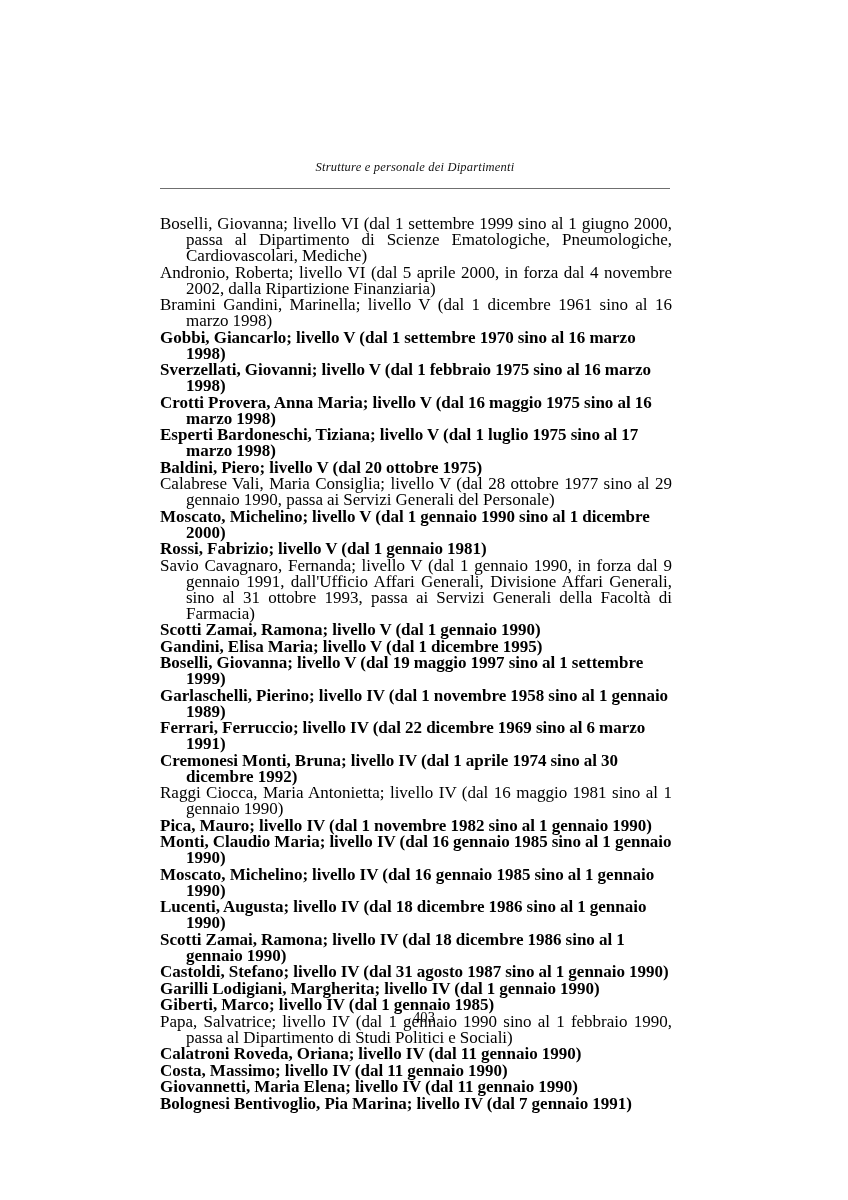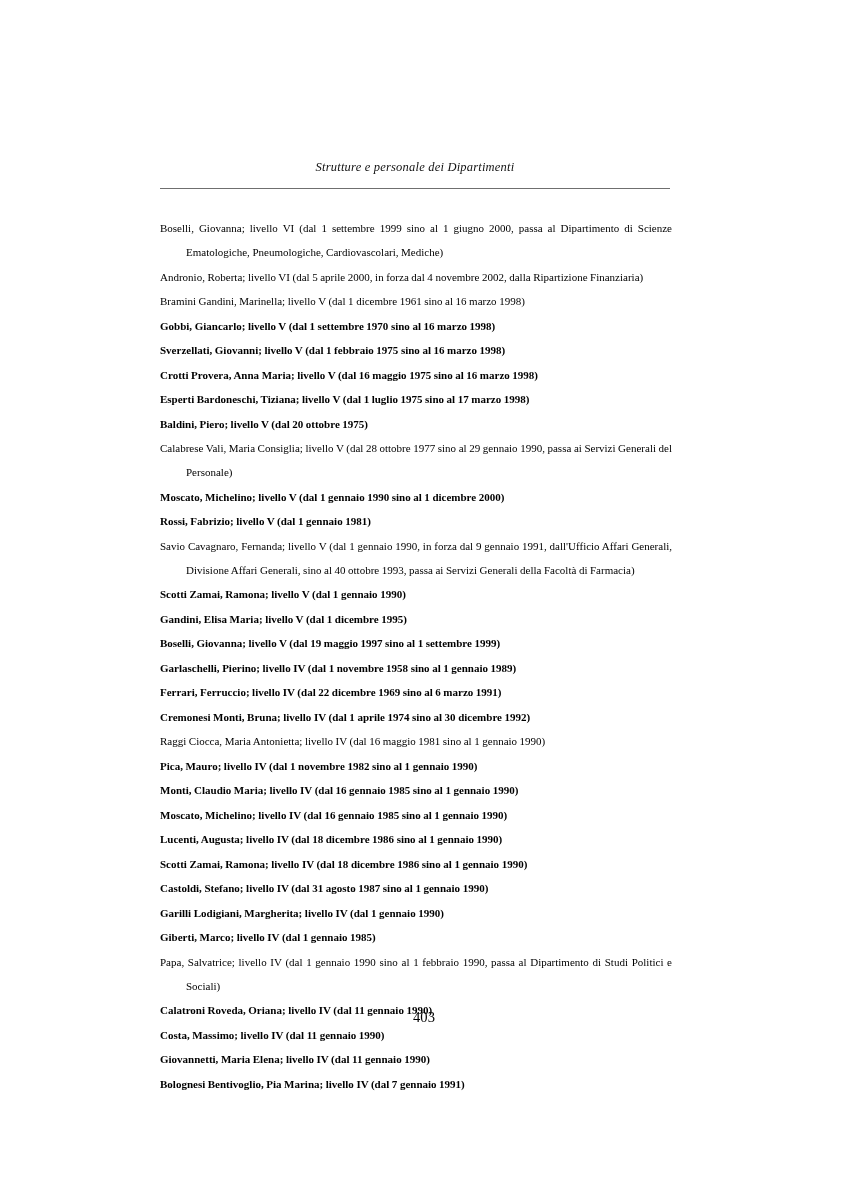--- a/index.html
+++ b/index.html
@@ -42,22 +42,22 @@
     height: 1px;
     background: #6f6f6f;
   }
   .body-block {
     position: absolute;
     left: 160px;
     top: 208px;
     width: 512px;
   }
   .entry {
-    font-size: 11px;
-    line-height: 24px;
+    font-size: 17px;
+    line-height: 16px;
     text-indent: 0;
     padding-left: 26px;
     text-indent: -26px;
     margin: 0 0 0.5px 0;
     text-align: justify;
     text-justify: inter-word;
     word-spacing: -0.2px;
   }
   .entry.nojust {
     text-align: left;
@@ -86,21 +86,21 @@
       <p class="entry">Andronio, Roberta; livello VI (dal 5 aprile 2000, in forza dal 4 novembre 2002, dalla Ripartizione Finanziaria)</p>
       <p class="entry">Bramini Gandini, Marinella; livello V (dal 1 dicembre 1961 sino al 16 marzo 1998)</p>
       <p class="entry nojust">Gobbi, Giancarlo; livello V (dal 1 settembre 1970 sino al 16 marzo 1998)</p>
       <p class="entry nojust">Sverzellati, Giovanni; livello V (dal 1 febbraio 1975 sino al 16 marzo 1998)</p>
       <p class="entry nojust">Crotti Provera, Anna Maria; livello V (dal 16 maggio 1975 sino al 16 marzo 1998)</p>
       <p class="entry nojust">Esperti Bardoneschi, Tiziana; livello V (dal 1 luglio 1975 sino al 17 marzo 1998)</p>
       <p class="entry nojust">Baldini, Piero; livello V (dal 20 ottobre 1975)</p>
       <p class="entry">Calabrese Vali, Maria Consiglia; livello V (dal 28 ottobre 1977 sino al 29 gennaio 1990, passa ai Servizi Generali del Personale)</p>
       <p class="entry nojust">Moscato, Michelino; livello V (dal 1 gennaio 1990 sino al 1 dicembre 2000)</p>
       <p class="entry nojust">Rossi, Fabrizio; livello V (dal 1 gennaio 1981)</p>
-      <p class="entry">Savio Cavagnaro, Fernanda; livello V (dal 1 gennaio 1990, in forza dal 9 gennaio 1991, dall'Ufficio Affari Generali, Divisione Affari Generali, sino al 40 ottobre 1993, passa ai Servizi Generali della Facoltà di Farmacia)</p>
+      <p class="entry">Savio Cavagnaro, Fernanda; livello V (dal 1 gennaio 1990, in forza dal 9 gennaio 1991, dall'Ufficio Affari Generali, Divisione Affari Generali, sino al 31 ottobre 1993, passa ai Servizi Generali della Facoltà di Farmacia)</p>
       <p class="entry nojust">Scotti Zamai, Ramona; livello V (dal 1 gennaio 1990)</p>
       <p class="entry nojust">Gandini, Elisa Maria; livello V (dal 1 dicembre 1995)</p>
       <p class="entry nojust">Boselli, Giovanna; livello V (dal 19 maggio 1997 sino al 1 settembre 1999)</p>
       <p class="entry nojust">Garlaschelli, Pierino; livello IV (dal 1 novembre 1958 sino al 1 gennaio 1989)</p>
       <p class="entry nojust">Ferrari, Ferruccio; livello IV (dal 22 dicembre 1969 sino al 6 marzo 1991)</p>
       <p class="entry nojust">Cremonesi Monti, Bruna; livello IV (dal 1 aprile 1974 sino al 30 dicembre 1992)</p>
       <p class="entry">Raggi Ciocca, Maria Antonietta; livello IV (dal 16 maggio 1981 sino al 1 gennaio 1990)</p>
       <p class="entry nojust">Pica, Mauro; livello IV (dal 1 novembre 1982 sino al 1 gennaio 1990)</p>
       <p class="entry nojust">Monti, Claudio Maria; livello IV (dal 16 gennaio 1985 sino al 1 gennaio 1990)</p>
       <p class="entry nojust">Moscato, Michelino; livello IV (dal 16 gennaio 1985 sino al 1 gennaio 1990)</p>

